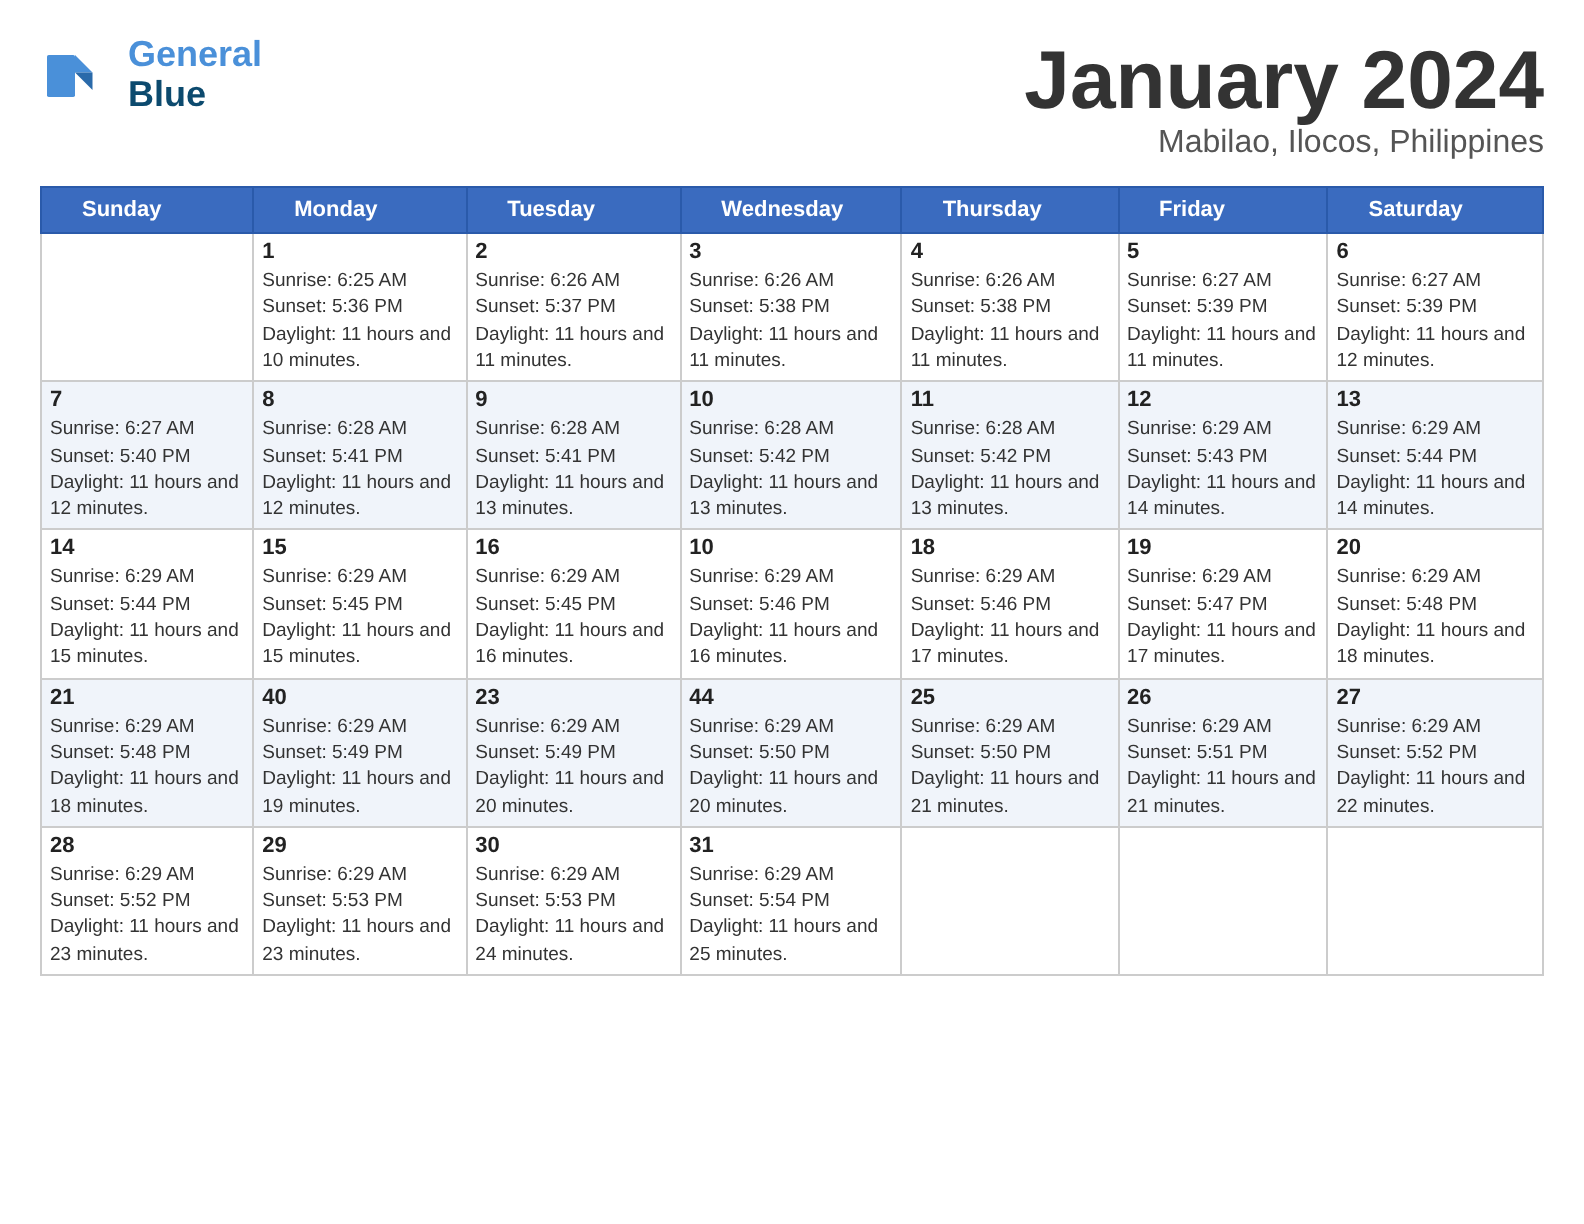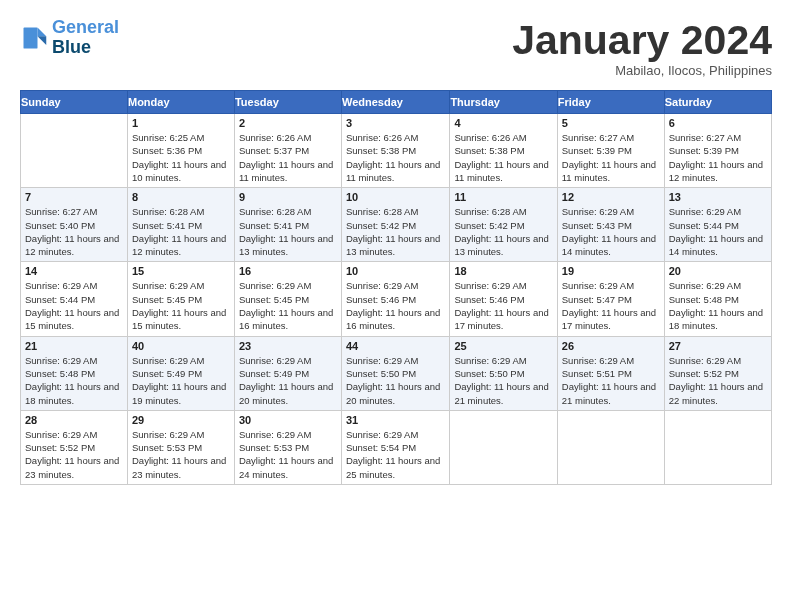--- a/index.html
+++ b/index.html
@@ -17,21 +17,21 @@
     }
     .header {
       display: flex;
       justify-content: space-between;
       align-items: flex-start;
       margin-bottom: 12px;
     }
     .logo {
       display: flex;
       align-items: center;
-      gap: 4px;
+      gap: 16px;
     }
     .logo-text {
       font-size: 18px;
       font-weight: bold;
       color: #333;
       line-height: 1.1;
     }
     .logo-text span {
       color: #4a90d9;
     }
@@ -42,32 +42,32 @@
     .title-block {
       text-align: right;
     }
     .main-title {
       font-size: 41px;
       font-weight: bold;
       color: #333;
       line-height: 1.1;
     }
     .subtitle {
-      font-size: 13px;
+      font-size: 16px;
       color: #555;
     }
     .calendar {
       width: 100%;
       border-collapse: collapse;
       font-size: 10px;
     }
     .calendar th {
       background: #3a6bbf;
       color: #fff;
-      padding: 5px 0;
+      padding: 5px 20px;
       font-size: 11px;
       font-weight: bold;
       text-align: left;
       border: 1px solid #2a5aaa;
     }
     .calendar td {
       border: 1px solid #ccc;
       padding: 3px 4px;
       vertical-align: top;
       width: 113px;

